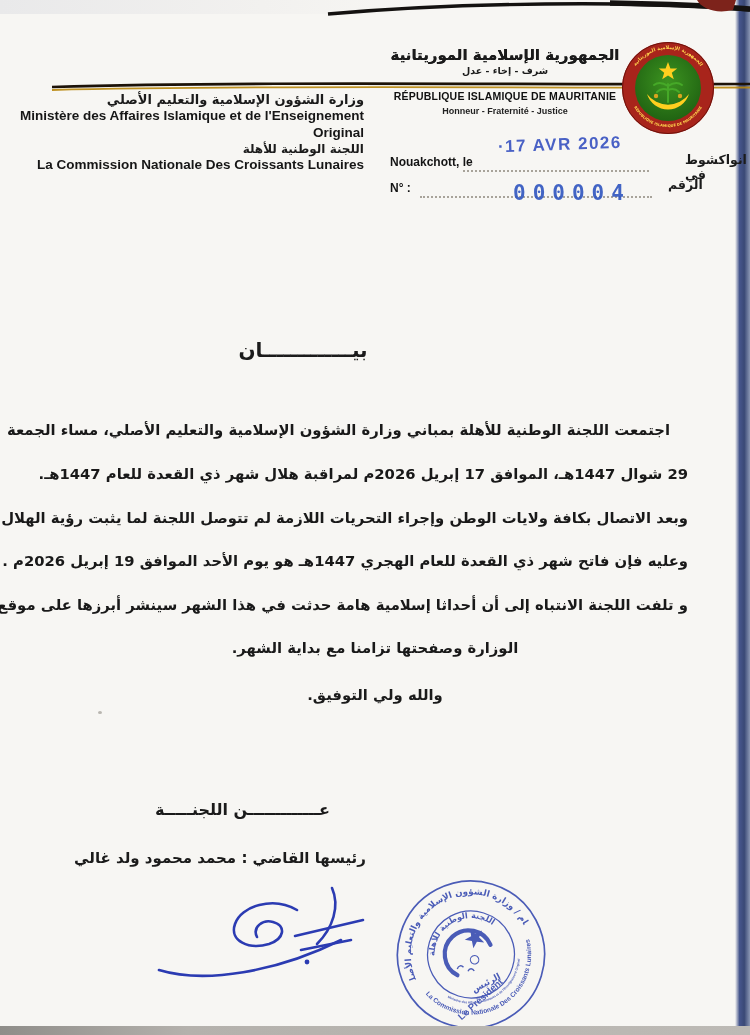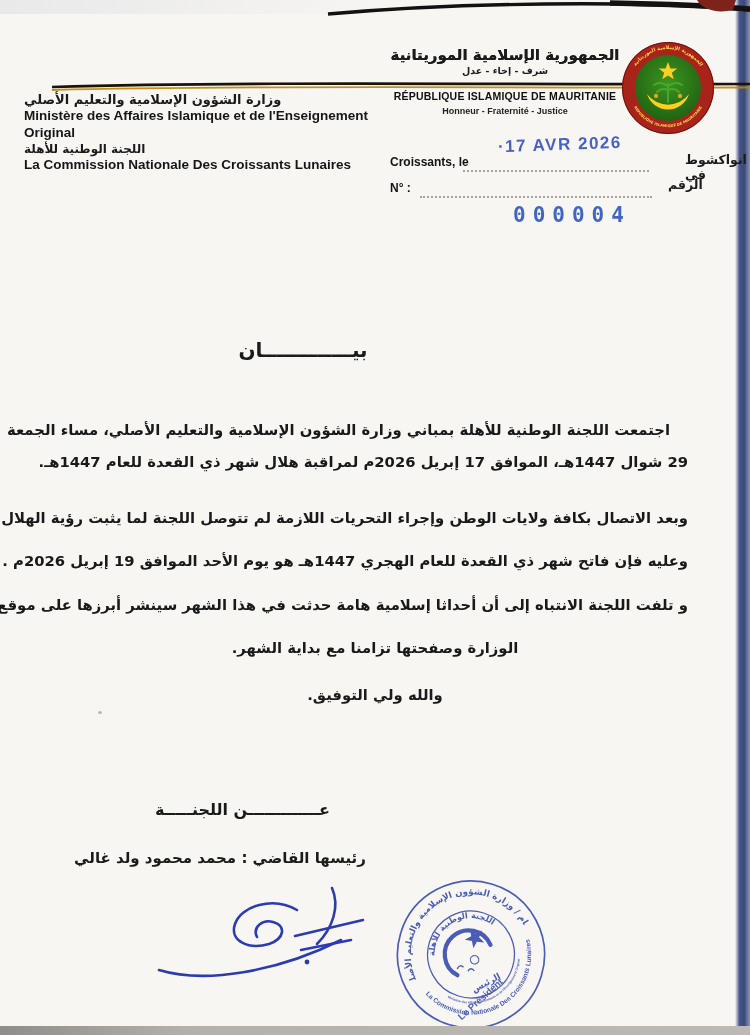--- a/index.html
+++ b/index.html
@@ -13,42 +13,42 @@
 
   
   .top-strip{left:0;top:0;width:750px;height:14px;
     background:linear-gradient(to right,#e9e9ea 0%,#f2f1ef 35%,#f7f6f3 55%);}
   .right-strip{right:0;top:0;width:15px;height:1035px;
     background:linear-gradient(to right,#f7f6f3 0%,#46568c 30%,#3a4976 62%,#8b97b4 100%);}
   .bottom-strip{left:0;bottom:0;width:750px;height:9px;
     background:linear-gradient(to right,#8f8d89 0%,#b4b1ac 25%,#bdbab5 100%);z-index:9;}
 
   
-  .hdr-left{left:16px;top:92px;width:348px;text-align:left;z-index:2;margin-left:8px;}
+  .hdr-left{left:16px;top:92px;width:348px;text-align:right;z-index:2;}
   .hdr-left .ar1{font-size:13px;font-weight:700;direction:rtl;}
   .hdr-left .fr{font-size:13.5px;font-weight:700;line-height:17px;color:#161616;}
   .hdr-left .ar2{font-size:12px;font-weight:700;direction:rtl;margin-top:1px;}
 
   .hdr-right{left:386px;top:46px;width:238px;text-align:center;z-index:2;}
   .calli{font-size:15px;font-weight:900;direction:rtl;letter-spacing:-0.5px;
          text-shadow:0 0 0.6px #000;}
   .motto-ar{font-size:9.5px;font-weight:700;direction:rtl;margin-top:1px;}
   .rep-fr{font-size:10.5px;font-weight:700;letter-spacing:0.2px;margin-top:14px;color:#101010;}
   .motto-fr{font-size:9px;font-weight:700;color:#222;margin-top:4px;}
 
   .hdr-rule{left:0;top:78px;width:750px;height:20px;z-index:1;}
   .emblem{left:620px;top:40px;width:96px;height:96px;z-index:3;}
 
   
   .ref-label{font-size:12px;font-weight:700;color:#141414;z-index:2;}
   .ar-label{font-size:12.5px;font-weight:700;direction:rtl;z-index:2;}
   .dotline{border-bottom:2px dotted #a8a39a;height:0;z-index:1;}
   .date-stamp{left:498px;top:135px;font-size:17px;font-weight:800;color:#3b55c2;
     letter-spacing:1.5px;transform:rotate(-2deg);z-index:4;opacity:0.92;}
-  .serial{left:513px;top:203px;font-family:"DejaVu Sans Mono", monospace;
+  .serial{left:513px;top:181px;font-family:"DejaVu Sans Mono", monospace;
     font-size:21px;font-weight:700;color:#2f55c0;letter-spacing:7px;z-index:4;opacity:0.9;}
 
   
   .title{left:0;top:338px;width:606px;text-align:center;font-size:20px;font-weight:700;
     direction:rtl;}
   .bline{right:62px;left:62px;font-size:14.8px;font-weight:700;direction:rtl;
     text-align:right;white-space:nowrap;color:#191919;}
   .bline.center, .closing{text-align:center;}
   .indent{padding-right:18px;}
   .closing{right:62px;left:62px;font-size:14.8px;font-weight:700;direction:rtl;}
@@ -115,34 +115,34 @@
     <text font-size="3.6" font-weight="bold" fill="#ffd34d" text-anchor="middle">
       <textPath href="#pEmbBot" startOffset="50%">RÉPUBLIQUE ISLAMIQUE DE MAURITANIE</textPath>
     </text>
     <polygon fill="#ffcf1f" points="48,22 50.4,28.4 57.2,28.6 51.8,32.7 53.8,39.2 48,35.4 42.2,39.2 44.2,32.7 38.8,28.6 45.6,28.4"></polygon>
     <path d="M27,54 A22,22 0 0 0 69,54 A26,26 0 0 1 27,54 Z" fill="#ffcf1f"></path>
     <path d="M48,62 L48,44 M48,46 C42,42 38,42 34,45 M48,46 C54,42 58,42 62,45 M48,50 C43,48 40,49 37,52 M48,50 C53,48 56,49 59,52" fill="none" stroke="#46a928" stroke-width="2" stroke-linecap="round"></path>
     <circle cx="36" cy="56" r="2.2" fill="#d9a520"></circle>
     <circle cx="60" cy="56" r="2.2" fill="#d9a520"></circle>
   </svg>
 
-  <div class="abs ref-label latin" style="left:390px;top:155px;">Croissants, le</div>
+  <div class="abs ref-label latin" style="left:390px;top:155px;">Nouakchott, le</div>
   <div class="abs dotline" style="left:463px;top:170px;width:186px;"></div>
   <div class="abs ar-label" style="left:685px;top:152px;width:70px;text-align:left;">انواكشوط في</div>
   <div class="abs date-stamp latin">·17 AVR 2026</div>
 
   <div class="abs ref-label latin" style="left:390px;top:181px;">N° :</div>
   <div class="abs dotline" style="left:420px;top:196px;width:232px;"></div>
   <div class="abs ar-label" style="left:668px;top:177px;width:50px;text-align:left;">الرقم</div>
   <div class="abs serial">000004</div>
 
   <div class="abs title">بيـــــــــــــان</div>
 
   <div class="abs bline indent" style="top:421px;">اجتمعت اللجنة الوطنية للأهلة بمباني وزارة الشؤون الإسلامية والتعليم الأصلي، مساء الجمعة</div>
-  <div class="abs bline" style="top:453px;">29 شوال 1447هـ، الموافق 17 إبريل 2026م لمراقبة هلال شهر ذي القعدة للعام 1447هـ.</div>
+  <div class="abs bline" style="top:465px;">29 شوال 1447هـ، الموافق 17 إبريل 2026م لمراقبة هلال شهر ذي القعدة للعام 1447هـ.</div>
   <div class="abs bline" style="top:509px;">وبعد الاتصال بكافة ولايات الوطن وإجراء التحريات اللازمة لم تتوصل اللجنة لما يثبت رؤية الهلال هذه الليلة.</div>
   <div class="abs bline" style="top:552px;">وعليه فإن فاتح شهر ذي القعدة للعام الهجري 1447هـ هو يوم الأحد الموافق 19 إبريل 2026م .</div>
   <div class="abs bline" style="top:596px;">و تلفت اللجنة الانتباه إلى أن أحداثا إسلامية هامة حدثت في هذا الشهر سينشر أبرزها على موقع</div>
   <div class="abs bline center" style="top:639px;">الوزارة وصفحتها تزامنا مع بداية الشهر.</div>
   <div class="abs closing" style="top:686px;">والله ولي التوفيق.</div>
 
   <div class="abs onbehalf">عـــــــــــــن اللجنـــــة</div>
   <div class="abs president">رئيسها القاضي : محمد محمود ولد غالي</div>
 
   <svg class="abs signature" viewBox="0 0 260 112">

